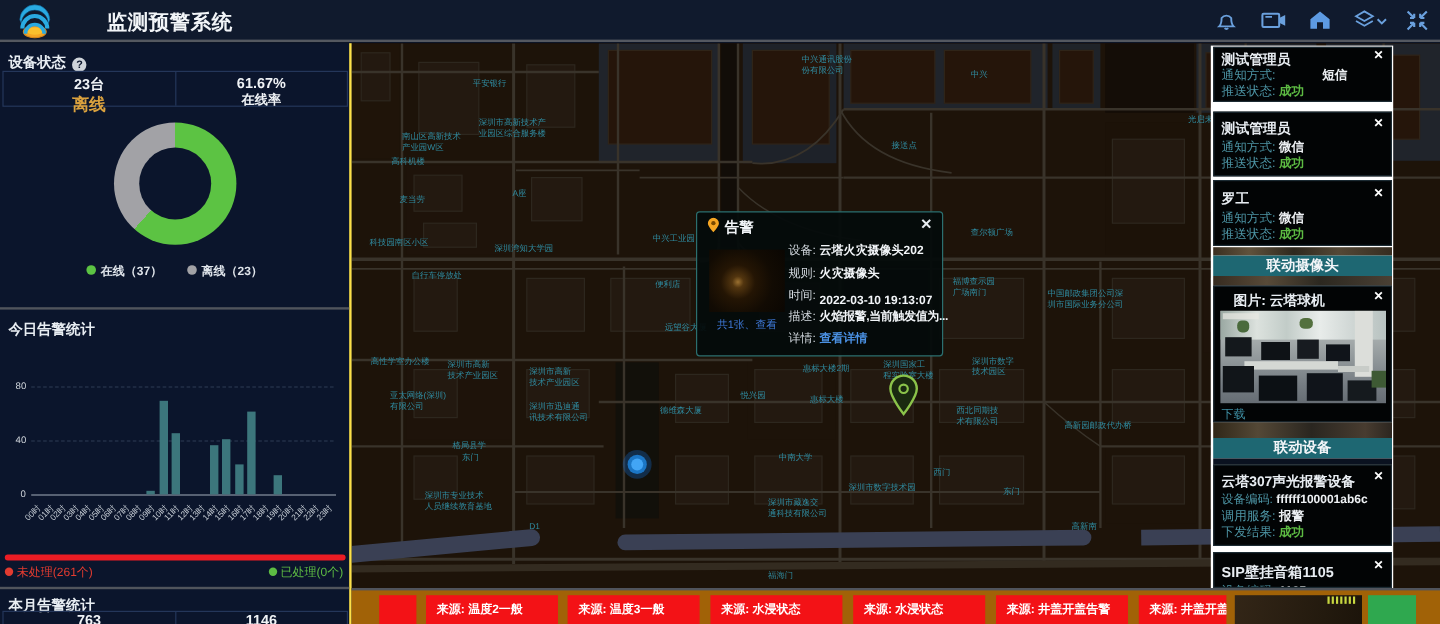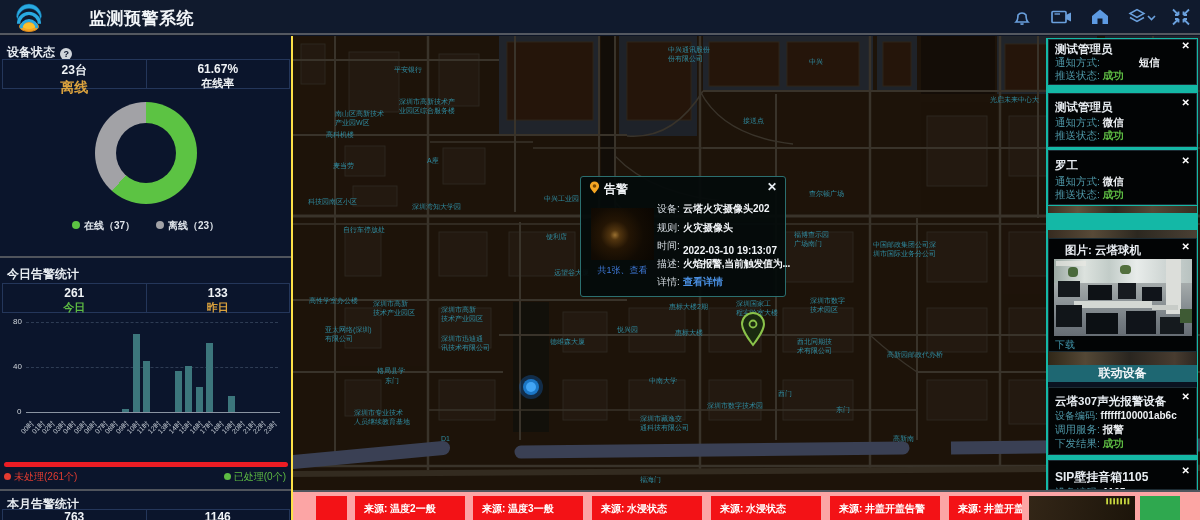--- a/index.html
+++ b/index.html
@@ -271,30 +271,20 @@
       <span style="display:inline-block; width:8px; height:8px; border-radius:50%; background:#a2a2a6; margin:0 4px 0 18px;"></span>离线（23）
     </div>
   </div>
 
   <div class="abs" style="left:0; top:220px; width:291px; height:2px; background:#50545c;"></div>
 
   <div class="abs" style="left:0; top:223px; width:291px; height:230px;">
 
     <div class="abs" style="left:7px; top:7px; font-size:12px; font-weight:bold; color:#e8edf2;">今日告警统计</div>
 
-    <div class="abs" style="left:2px; top:24px; width:288px; height:30px; border:1px solid #24365a; display:flex;">
-      <div style="flex:1; border-right:1px solid #24365a; text-align:center;">
-        <div style="font-size:12px; font-weight:bold; color:#f0f3f6; margin-top:2px;">261</div>
-        <div style="font-size:11px; font-weight:bold; color:#5dbb43;">今日</div>
-      </div>
-      <div style="flex:1; text-align:center;">
-        <div style="font-size:12px; font-weight:bold; color:#f0f3f6; margin-top:2px;">133</div>
-        <div style="font-size:11px; font-weight:bold; color:#dba23e;">昨日</div>
-      </div>
-    </div>
 
     <div class="abs" id="barchart" style="left:0; top:55px; width:291px; height:180px;">
         <div class="abs" style="left:13px; top:3px; font-size:8px; color:#cfd4da;">80</div>
         <div class="abs" style="left:13px; top:48px; font-size:8px; color:#cfd4da;">40</div>
         <div class="abs" style="left:17px; top:93px; font-size:8px; color:#cfd4da;">0</div>
         <div class="abs" style="left:26px; top:8px; width:252px; border-top:1px dashed #2e3c54;"></div>
         <div class="abs" style="left:26px; top:53px; width:252px; border-top:1px dashed #2e3c54;"></div>
         <div class="abs" style="left:26px; top:98px; width:254px; height:1px; background:#8a94a2;"></div>
         <div class="abs" style="left:19.0px; top:106px; width:22px; font-size:7px; color:#c6cdd5; transform:rotate(-45deg);">00时</div>
         <div class="abs" style="left:29.5px; top:106px; width:22px; font-size:7px; color:#c6cdd5; transform:rotate(-45deg);">01时</div>
@@ -378,21 +368,21 @@
   <div class="abs" style="left:76px; top:62px; font-size:10px; color:#d2d8de;">时间:</div>
   <div class="abs" style="left:102px; top:68px; font-size:10px; font-weight:bold; color:#f2f5f8; white-space:nowrap;">2022-03-10 19:13:07</div>
 
   <div class="abs" style="left:76px; top:80px; font-size:10px; color:#d2d8de;">描述:</div>
   <div class="abs" style="left:102px; top:80px; font-size:10px; font-weight:bold; color:#f2f5f8; white-space:nowrap; letter-spacing:-0.3px;">火焰报警,当前触发值为...</div>
 
   <div class="abs" style="left:76px; top:98px; font-size:10px; color:#d2d8de;">详情:</div>
   <div class="abs" style="left:102px; top:98px; font-size:10px; font-weight:bold; color:#4a90e2; white-space:nowrap;">查看详情</div>
 </div>
 
-<div class="abs" id="rightbar" style="left:1046px; top:38px; width:152px; height:452px; background:#14b8a6;">
+<div class="abs" id="rightbar" style="left:1009px; top:38px; width:152px; height:452px; background:#ffffff;">
 
   <div class="abs" style="left:2px; top:1px; width:149px; height:46px; background:#020405; border:1px solid #1c2b33;">
     <div class="abs" style="left:6px; top:2px; font-size:11.5px; font-weight:bold; color:#e8edf2;">测试管理员</div>
     <div class="abs" style="left:6px; top:16px; font-size:10.5px; color:#4d95a5;">通知方式: <b style="color:#eef1f4;margin-left:36px;">短信</b></div>
     <div class="abs" style="left:6px; top:29px; font-size:10.5px; color:#4d95a5;">推送状态: <span style="color:#5dbb43; font-weight:bold;">成功</span></div>
     <div class="abs" style="right:6px; top:0px; font-size:10px; color:#fff; font-weight:bold;">✕</div>
   </div>
 
   <div class="abs" style="left:2px; top:55px; width:149px; height:54px; background:#020405; border:1px solid #1c2b33;">
     <div class="abs" style="left:6px; top:6px; font-size:11.5px; font-weight:bold; color:#e8edf2;">测试管理员</div>
@@ -403,20 +393,21 @@
 
   <div class="abs" style="left:2px; top:112px; width:149px; height:55px; background:#020405; border:1px solid #1c2b33;">
     <div class="abs" style="left:6px; top:7px; font-size:11.5px; font-weight:bold; color:#e8edf2;">罗工</div>
     <div class="abs" style="left:6px; top:24px; font-size:10.5px; color:#4d95a5;">通知方式: <b style="color:#eef1f4;">微信</b></div>
     <div class="abs" style="left:6px; top:37px; font-size:10.5px; color:#4d95a5;">推送状态: <span style="color:#5dbb43; font-weight:bold;">成功</span></div>
     <div class="abs" style="right:6px; top:4px; font-size:10px; color:#fff; font-weight:bold;">✕</div>
   </div>
 
   <div class="abs" style="left:2px; top:168px; width:149px; height:7px; background:linear-gradient(90deg,#3a2e20,#60523c 20%,#2e281e 45%,#544836 70%,#362c20);"></div>
 
+  <div class="abs" style="left:2px; top:175px; width:149px; height:17px; background:#1e6772; text-align:center; font-size:12px; font-weight:bold; color:#f2f5f8; line-height:17px;">联动摄像头</div>
 
   <div class="abs" style="left:2px; top:192px; width:149px; height:8px; background:linear-gradient(90deg,#362b20,#584a38 30%,#2c2820 60%,#4a4034);"></div>
 
   <div class="abs" style="left:2px; top:200px; width:149px; height:114px; background:#020405; border:1px solid #1c2b33;">
     <div class="abs" style="left:6px; top:4px; font-size:11.5px; font-weight:bold; color:#e8edf2;padding-left:10px;">图片: 云塔球机</div>
     <div class="abs" style="right:6px; top:2px; font-size:10px; color:#fff; font-weight:bold;">✕</div>
 
     <div class="abs" style="left:5px; top:20px; width:138px; height:77px; background:linear-gradient(180deg,#c2c6c4 0%,#a8aeae 28%,#8e9598 55%,#757c82 80%,#666d74 100%); overflow:hidden;">
       <div class="abs" style="left:0; top:0; width:138px; height:24px; background:linear-gradient(90deg,#9aa8a2 0%,#dce2de 22%,#c2ccc8 40%,#e8ecea 60%,#cfd6d4 80%,#b8c2c0 100%);"></div>
       <div class="abs" style="left:2px; top:2px; width:30px; height:5px; background:#e8e8e2; opacity:0.7;"></div>
@@ -453,21 +444,21 @@
     <div class="abs" style="left:6px; top:49px; font-size:10.5px; color:#4d95a5;">下发结果: <span style="color:#5dbb43; font-weight:bold;">成功</span></div>
   </div>
 
   <div class="abs" style="left:2px; top:422px; width:149px; height:30px; background:#020405; border:1px solid #1c2b33; overflow:hidden;">
     <div class="abs" style="left:6px; top:8px; font-size:12px; font-weight:bold; color:#e8edf2;">SIP壁挂音箱1105</div>
     <div class="abs" style="right:6px; top:4px; font-size:10px; color:#fff; font-weight:bold;">✕</div>
     <div class="abs" style="left:6px; top:25px; font-size:10.5px; color:#4d95a5;">设备编码: <b style="color:#eef1f4;">1105</b></div>
   </div>
 </div>
 
-<div class="abs" style="left:293px; top:490px; width:907px; height:30px; background:#fca5a5; border-top:2px solid #50545c;">
+<div class="abs" style="left:293px; top:490px; width:907px; height:30px; background:#a16207; border-top:2px solid #50545c;">
 
   <div class="abs" style="left:23px; top:4px; width:31px; height:26px; background:#f31216;"></div>
 
   <div class="abs" style="left:62px; top:4px; width:110px; height:26px; background:#f31216; color:#fff; font-size:10px; font-weight:bold; line-height:26px; padding-left:9px;">来源: 温度2一般</div>
 
   <div class="abs" style="left:180px; top:4px; width:110px; height:26px; background:#f31216; color:#fff; font-size:10px; font-weight:bold; line-height:26px; padding-left:9px;">来源: 温度3一般</div>
 
   <div class="abs" style="left:299px; top:4px; width:110px; height:26px; background:#f31216; color:#fff; font-size:10px; font-weight:bold; line-height:26px; padding-left:9px;">来源: 水浸状态</div>
 
   <div class="abs" style="left:418px; top:4px; width:110px; height:26px; background:#f31216; color:#fff; font-size:10px; font-weight:bold; line-height:26px; padding-left:9px;">来源: 水浸状态</div>

